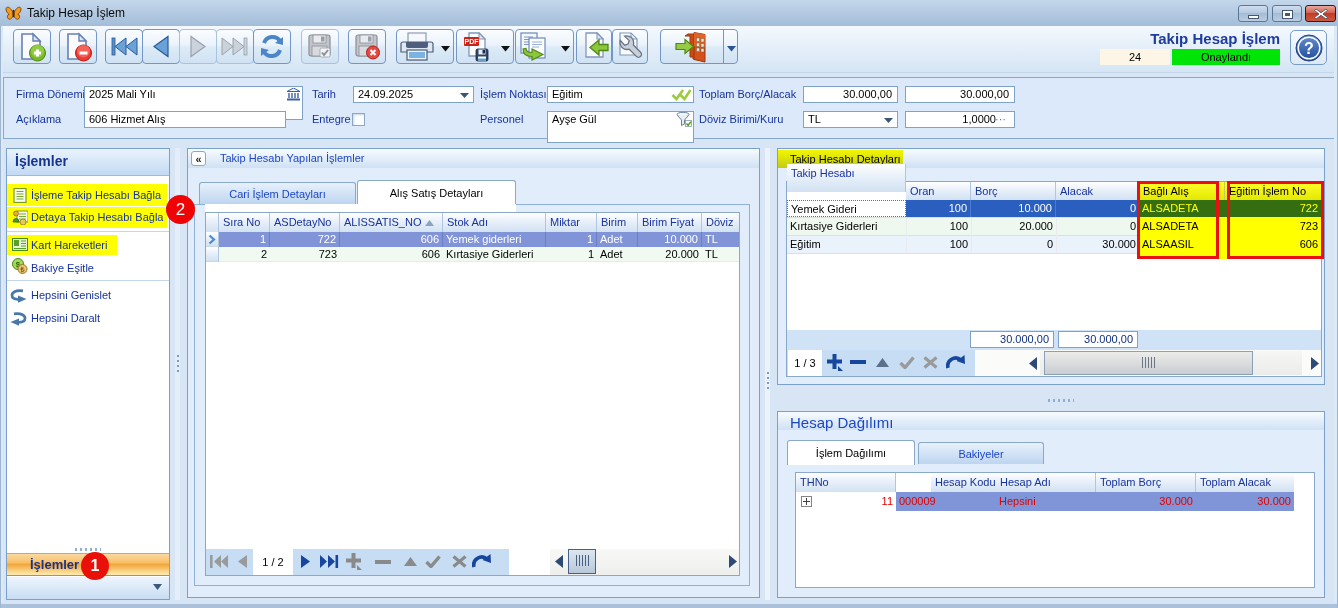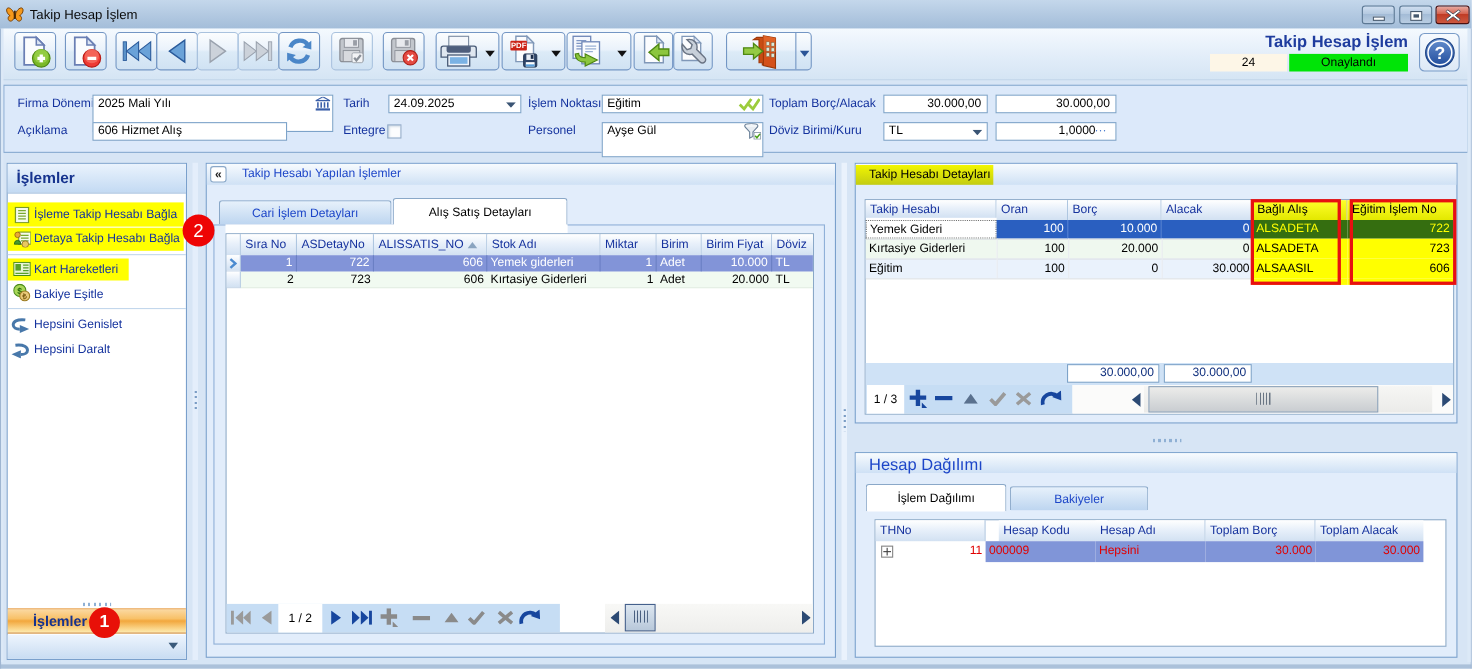--- a/index.html
+++ b/index.html
@@ -191,21 +191,21 @@
 <div class="ab fld" style="left:84px;top:86px;width:219px;height:34px;padding-left:4px">2025 Mali Yılı</div>
 <div class="ab lbl" style="left:312px;top:86px">Tarih</div>
 <div class="ab fld" style="left:353px;top:86px;width:121px;height:17px;padding-left:4px">24.09.2025</div>
 <div class="ab lbl" style="left:480px;top:86px">İşlem Noktası</div>
 <div class="ab fld" style="left:547px;top:86px;width:147px;height:17px;padding-left:4px">Eğitim</div>
 <div class="ab lbl" style="left:699px;top:86px">Toplam Borç/Alacak</div>
 <div class="ab fld" style="left:803px;top:86px;width:95px;height:17px;padding-right:5px;text-align:right">30.000,00</div>
 <div class="ab fld" style="left:905px;top:86px;width:110px;height:17px;padding-right:5px;text-align:right">30.000,00</div>
 
 <div class="ab lbl" style="left:16px;top:111px">Açıklama</div>
-<div class="ab fld" style="left:84px;top:111px;width:177px;height:17px;padding-left:4px">606 Hizmet Alış</div>
+<div class="ab fld" style="left:84px;top:111px;width:202px;height:17px;padding-left:4px">606 Hizmet Alış</div>
 <div class="ab lbl" style="left:312px;top:111px">Entegre</div>
 <div class="ab" style="left:352px;top:113px;width:13px;height:13px;background:#fcfdfe;border:1px solid #8ca8c8;box-shadow:inset 1px 1px 2px #c8d4e0"></div>
 <div class="ab lbl" style="left:480px;top:111px">Personel</div>
 <div class="ab fld" style="left:547px;top:111px;width:147px;height:32px;padding-left:4px">Ayşe Gül</div>
 <div class="ab lbl" style="left:699px;top:111px">Döviz Birimi/Kuru</div>
 <div class="ab fld" style="left:803px;top:111px;width:95px;height:17px;padding-left:4px">TL</div>
 <div class="ab fld" style="left:905px;top:111px;width:110px;height:17px;padding-right:18px;text-align:right">1,0000</div>
 <div class="ab" style="left:995px;top:111px;font-size:11px;color:#4477cc;line-height:17px">···</div>
 
 <svg class="ab" style="left:286px;top:88px" width="15" height="13" viewBox="0 0 15 13">
@@ -410,21 +410,21 @@
     </svg>
 
 <div class="ab" style="left:765px;top:148px;width:5px;height:452px;background:#eaf2fc"></div>
 <div class="ab" style="left:767px;top:372px;width:2px;height:20px;background:repeating-linear-gradient(#7a9cc4 0 2px,transparent 2px 5px)"></div>
 
 <div class="ab" style="left:777px;top:148px;width:548px;height:237px;border:1px solid #7aa0cc;background:#e2edfb"></div>
 <div class="ab" style="left:778px;top:149px;width:546px;height:19px;background:linear-gradient(#f7fbfe,#cfe1f5)"></div>
 <div class="ab" style="left:778px;top:150px;width:125px;height:18px;background:linear-gradient(#f2f600,#c3cc12);font-size:11px;color:#000;line-height:18px;padding-left:12px">Takip Hesabı Detayları</div>
 
 <div class="ab" style="left:786px;top:181px;width:536px;height:196px;border:1px solid #8aa8c8;background:#fff"></div>
-<div class="ab gridhead" style="left:787px;top:182px;width:119px;height:16px;border-right:1px solid #aec6e0;line-height:18px;padding-left:4px">Takip Hesabı</div>
+<div class="ab gridhead" style="left:787px;top:164px;width:119px;height:28px;border-right:1px solid #aec6e0;line-height:18px;padding-left:4px">Takip Hesabı</div>
 <div class="ab gridhead" style="left:906px;top:182px;width:65px;height:18px;border-right:1px solid #aec6e0;line-height:18px;padding-left:4px">Oran</div>
 <div class="ab gridhead" style="left:971px;top:182px;width:85px;height:18px;border-right:1px solid #aec6e0;line-height:18px;padding-left:4px">Borç</div>
 <div class="ab gridhead" style="left:1056px;top:182px;width:83px;height:18px;border-right:1px solid #aec6e0;line-height:18px;padding-left:4px">Alacak</div>
 <div class="ab" style="left:1139px;top:182px;width:86px;height:18px;background:linear-gradient(#ffff2a,#e3e800);border-right:1px solid #c9cc50;font-size:11px;line-height:18px;padding-left:4px;color:#000">Bağlı Alış</div>
 <div class="ab" style="left:1225px;top:182px;width:96px;height:18px;background:linear-gradient(#ffff2a,#e3e800);font-size:11px;line-height:18px;padding-left:4px;color:#000">Eğitim İşlem No</div>
 
 <div class="ab cell" style="left:787px;top:200px;width:119px;height:17px;border:1px dotted #707070;line-height:16px">Yemek Gideri</div>
 <div class="ab cell" style="left:906px;top:200px;width:65px;height:17px;background:#2a5fc0;color:#fff;text-align:right;line-height:17px;border-right:1px solid #4a7ad0">100</div>
 <div class="ab cell" style="left:971px;top:200px;width:85px;height:17px;background:#2a5fc0;color:#fff;text-align:right;line-height:17px;border-right:1px solid #4a7ad0">10.000</div>
 <div class="ab cell" style="left:1056px;top:200px;width:83px;height:17px;background:#2a5fc0;color:#fff;text-align:right;line-height:17px">0</div>
@@ -500,21 +500,21 @@
 
 <div class="ab" style="left:777px;top:411px;width:548px;height:187px;border:1px solid #7aa0cc;background:#e2edfb"></div>
 <div class="ab" style="left:778px;top:412px;width:546px;height:18px;background:linear-gradient(#f7fbfe,#cfe1f5)"></div>
 <div class="ab" style="left:790px;top:414px;font-size:15px;color:#1d46c8">Hesap Dağılımı</div>
 
 <div class="ab" style="left:787px;top:440px;width:128px;height:25px;border:1px solid #8aa8c8;border-bottom:none;border-radius:3px 3px 0 0;background:#fff;color:#000;font-size:11px;text-align:center;line-height:24px">İşlem Dağılımı</div>
 <div class="ab" style="left:918px;top:442px;width:126px;height:22px;border:1px solid #8aa8c8;border-bottom:none;border-radius:3px 3px 0 0;background:linear-gradient(#e7f1fb,#bdd5f0);color:#1d46c8;font-size:11px;text-align:center;line-height:22px">Bakiyeler</div>
 
 <div class="ab" style="left:795px;top:472px;width:520px;height:116px;border:1px solid #8aa8c8;background:#fff"></div>
 <div class="ab gridhead" style="left:796px;top:473px;width:100px;height:19px;border-right:1px solid #aec6e0;line-height:19px;padding-left:4px">THNo</div>
-<div class="ab gridhead" style="left:908px;top:473px;width:100px;height:19px;border-right:1px solid #aec6e0;line-height:19px;padding-left:4px">Hesap Kodu</div>
+<div class="ab gridhead" style="left:931px;top:473px;width:100px;height:19px;border-right:1px solid #aec6e0;line-height:19px;padding-left:4px">Hesap Kodu</div>
 <div class="ab gridhead" style="left:996px;top:473px;width:100px;height:19px;border-right:1px solid #aec6e0;line-height:19px;padding-left:4px">Hesap Adı</div>
 <div class="ab gridhead" style="left:1096px;top:473px;width:100px;height:19px;border-right:1px solid #aec6e0;line-height:19px;padding-left:4px">Toplam Borç</div>
 <div class="ab gridhead" style="left:1196px;top:473px;width:98px;height:19px;line-height:19px;padding-left:4px">Toplam Alacak</div>
 
 <div class="ab cell" style="left:796px;top:492px;width:100px;height:19px;color:#e00000;text-align:right;line-height:19px">11</div>
 <div class="ab" style="left:801px;top:496px;width:11px;height:11px;border:1px solid #848484;background:#fff"></div>
 <div class="ab" style="left:803px;top:501px;width:7px;height:1px;background:#404040"></div>
 <div class="ab" style="left:806px;top:498px;width:1px;height:7px;background:#404040"></div>
 <div class="ab cell" style="left:896px;top:492px;width:100px;height:19px;background:#8095d8;color:#e00000;line-height:19px">000009</div>
 <div class="ab cell" style="left:996px;top:492px;width:100px;height:19px;background:#8095d8;color:#e00000;line-height:19px">Hepsini</div>

